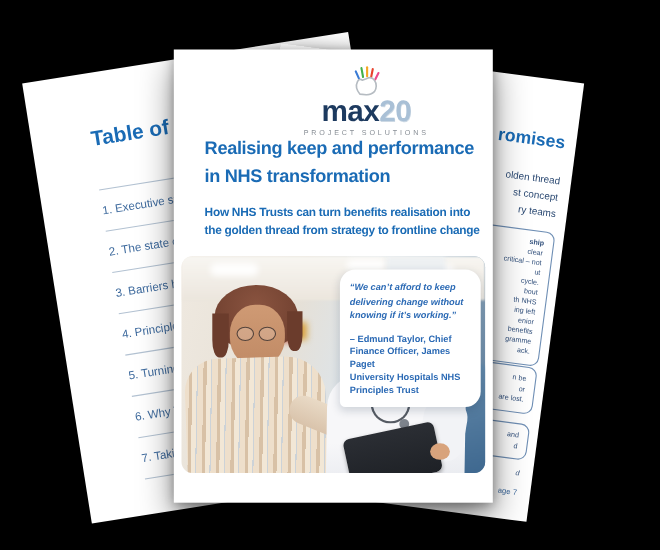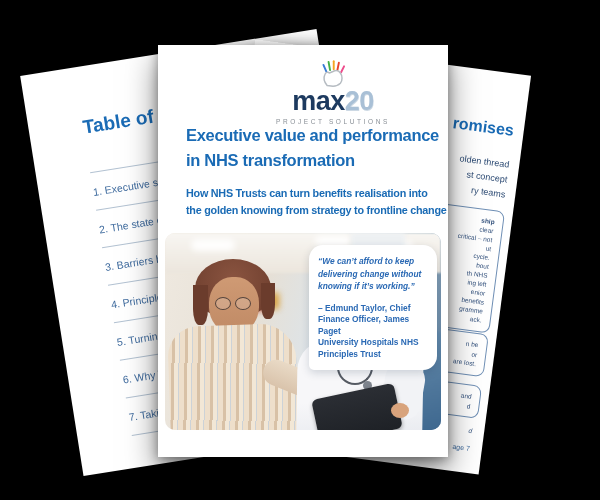--- a/index.html
+++ b/index.html
@@ -146,24 +146,24 @@
           <path d="M21 14 L21 3" stroke="#f5a623" stroke-width="2.6"></path>
           <path d="M26 15 L28 5" stroke="#e8432e" stroke-width="2.6"></path>
           <path d="M31 18 L35 10" stroke="#ed4c8c" stroke-width="2.6"></path>
         </g>
         <path d="M12 36 C8 31 7 25 9 21 C10 18 13 17 15 19 L20 17 C24 15 28 16 30 19 C33 23 33 29 30 33 C27 36 24 37 20 37 Z" fill="#ffffff" stroke="#b6bcc2" stroke-width="2" stroke-linejoin="round"></path>
       </svg>
       <div class="logo-word"><span class="lw1">max</span><span class="lw2">20</span></div>
       <div class="logo-tag">PROJECT SOLUTIONS</div>
     </div>
 
-    <h1 class="cover-title pre">Executive value and performance
+    <h1 class="cover-title pre">Realising keep and performance
 in NHS transformation</h1>
     <p class="cover-subtitle pre">How NHS Trusts can turn benefits realisation into
-the golden knowing from strategy to frontline change</p>
+the golden thread from strategy to frontline change</p>
 
     <div class="photo">
       <div class="ph-ceiling"></div>
       <div class="ph-light ph-light1"></div>
       <div class="ph-light ph-light2"></div>
       <div class="ph-light ph-light3"></div>
       <div class="ph-window"></div>
       <div class="ph-blob-red"></div>
       <div class="ph-blob-yellow"></div>
       <div class="ph-chair-main"></div>

